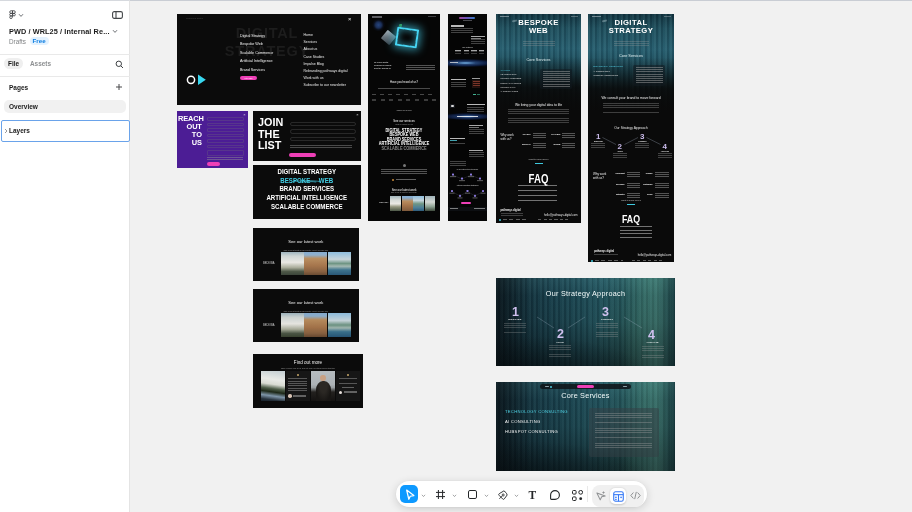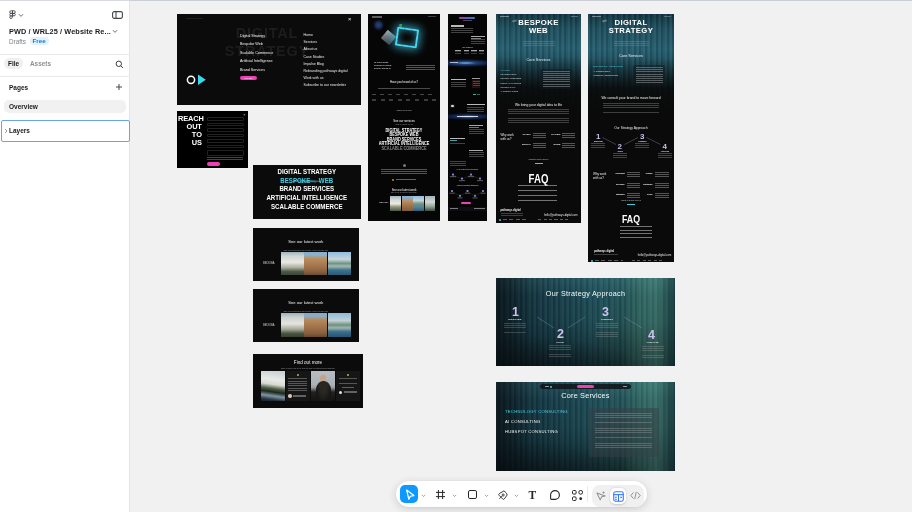--- a/index.html
+++ b/index.html
@@ -49,36 +49,47 @@
     <div class="abs" style="left:46px;top:9.5px;width:88px;text-align:center;color:#1d1d1d;font-weight:700;font-size:14.5px;letter-spacing:0.8px;line-height:18px;">DIGITAL<br>STRATEGY</div>
     <div class="abs" style="left:63px;top:17.5px;color:#f4f4f4;font-size:3.7px;line-height:8.65px;">Digital Strategy<br>Bespoke Web<br>Scalable Commerce<br>Artificial Intelligence<br>Brand Services</div>
     <div class="abs" style="left:63px;top:61.5px;width:17px;height:4.6px;border-radius:2.5px;background:#ee3fb7;color:#fff;font-size:2px;text-align:center;line-height:4.8px;">Let's Talk</div>
     <div class="abs" style="left:126.5px;top:18px;color:#ececec;font-size:3.5px;line-height:7.2px;">Home<br>Services<br>About us<br>Case Studies<br>Impulse Blog<br>Rebranding pathways digital<br>Work with us<br>Subscribe to our newsletter</div>
     <svg class="abs" style="left:9px;top:58.5px" width="21" height="13" viewBox="0 0 21 13">
         <circle cx="5" cy="6.8" r="3.6" fill="none" stroke="#fff" stroke-width="1.5"></circle>
         <path d="M12 1.5 L19.8 6.8 L12 12.1 Z" fill="#38d8f0"></path>
       </svg>
   </div>
 
-  <div class="card" style="left:177px;top:111px;width:70.5px;height:56.5px;background:#000000;">
+  <div class="card" style="left:177px;top:111px;width:70.5px;height:56.5px;background:#4c1d95;">
     <div class="abs" style="right:2px;top:0.5px;color:#ddd;font-size:4px;">×</div>
     <div class="abs" style="left:1px;top:4.2px;width:23.8px;text-align:right;color:#fff;font-weight:700;font-size:7.4px;line-height:7.9px;letter-spacing:-0.1px;">REACH<br>OUT<br>TO<br>US</div>
     <div class="abs" style="left:30px;top:6.2px;width:36.8px;">
       <div style="height:3.7px;border:0.6px solid rgba(120,120,120,0.28);border-radius:1px;margin-bottom:1.8px;"></div>
       <div style="height:3.7px;border:0.6px solid rgba(120,120,120,0.28);border-radius:1px;margin-bottom:1.8px;"></div>
       <div style="height:3.7px;border:0.6px solid rgba(120,120,120,0.28);border-radius:1px;margin-bottom:1.8px;"></div>
       <div style="height:3.7px;border:0.6px solid rgba(120,120,120,0.28);border-radius:1px;margin-bottom:1.8px;"></div>
       <div style="height:3.7px;border:0.6px solid rgba(120,120,120,0.28);border-radius:1px;margin-bottom:1.8px;"></div>
       <div style="height:3.7px;border:0.6px solid rgba(120,120,120,0.28);border-radius:1px;margin-bottom:1.8px;"></div>
       <div style="height:6px;border:0.6px solid rgba(120,120,120,0.28);border-radius:1px;"></div>
     </div>
     <div class="abs" style="left:30px;top:45.5px;width:36px;height:3.5px;background:repeating-linear-gradient(180deg, rgba(150,150,150,0.45) 0 0.8px, transparent 0.8px 1.9px);"></div>
     <div class="abs" style="left:30px;top:51px;width:12.5px;height:3.5px;border-radius:2px;background:#ee3fb7;"></div>
   </div>
 
+  <div class="card" style="left:253px;top:111px;width:107.5px;height:49.5px;background:#0b0b0b;">
+    <div class="abs" style="right:2px;top:0.5px;color:#ddd;font-size:4px;">×</div>
+    <div class="abs" style="left:5px;top:6px;color:#fff;font-weight:700;font-size:10.8px;line-height:11.6px;">JOIN<br>THE<br>LIST</div>
+    <div class="abs" style="left:36.5px;top:10.5px;width:66px;">
+      <div style="height:4.8px;border:0.6px solid rgba(120,120,120,0.28);border-radius:2.4px;margin-bottom:2.8px;"></div>
+      <div style="height:4.8px;border:0.6px solid rgba(120,120,120,0.28);border-radius:2.4px;margin-bottom:2.8px;"></div>
+      <div style="height:4.8px;border:0.6px solid rgba(120,120,120,0.28);border-radius:2.4px;"></div>
+    </div>
+    <div class="abs" style="left:36.5px;top:33.8px;width:62px;height:4px;background:repeating-linear-gradient(180deg, rgba(150,150,150,0.45) 0 0.8px, transparent 0.8px 2px);"></div>
+    <div class="abs" style="left:36px;top:42.3px;width:27px;height:3.8px;border-radius:2px;background:#ee3fb7;"></div>
+  </div>
 
   <div class="card" style="left:253px;top:164.5px;width:107.5px;height:54px;background:#0b0b0b;">
     <div class="abs" style="left:0;top:3.8px;width:107.5px;text-align:center;color:#fff;font-weight:700;font-size:7.3px;line-height:8.6px;transform:scaleX(0.84);transform-origin:center;">
       <div>DIGITAL STRATEGY</div>
       <div style="color:#43cfe5;position:relative;">BESPOKE&nbsp;&nbsp;&nbsp;&nbsp;&nbsp;WEB<svg class="abs" style="left:37px;top:3.5px" width="33" height="3" viewBox="0 0 33 3">
             <path d="M0 1.8 C8 0.4 24 0.4 33 1.6 M10 2.4 C16 1.4 24 1.4 28 2.1" stroke="#43cfe5" stroke-width="0.7" fill="none"></path>
           </svg></div>
       <div>BRAND SERVICES</div>
       <div>ARTIFICIAL INTELLIGENCE</div>
       <div>SCALABLE COMMERCE</div>
@@ -403,21 +414,21 @@
         <path d="M7 11.9 H4 a2.6 2.6 0 1 0 2.6 2.6 Z"></path>
       </g>
     </svg>
     <svg class="abs" style="left:17.5px;top:12px" width="6" height="5" viewBox="0 0 6 5">
       <path d="M1 1.2 L3 3.4 L5 1.2" fill="none" stroke="#6e7175" stroke-width="1"></path>
     </svg>
     <svg class="abs" style="left:111.5px;top:9.5px" width="11" height="8" viewBox="0 0 11 8">
       <rect x="0.6" y="0.6" width="9.8" height="6.8" rx="1.6" fill="none" stroke="#44474a" stroke-width="1.1"></rect>
       <line x1="4" y1="0.6" x2="4" y2="7.4" stroke="#44474a" stroke-width="1.1"></line>
     </svg>
-    <div class="sb-txt" style="left:9px;top:25.8px;font-size:7.3px;font-weight:700;letter-spacing:0.1px;">PWD / WRL25 / Website Re...</div>
+    <div class="sb-txt" style="left:9px;top:25.8px;font-size:7.3px;font-weight:700;letter-spacing:0.1px;">PWD / WRL25 / Internal Re...</div>
     <svg class="abs" style="left:112px;top:27.5px" width="6" height="5" viewBox="0 0 6 5">
       <path d="M1 1.2 L3 3.4 L5 1.2" fill="none" stroke="#6e7175" stroke-width="1"></path>
     </svg>
     <div class="sb-txt" style="left:9px;top:36.8px;font-size:6.3px;color:#7f8183;">Drafts</div>
     <div class="abs" style="left:29.5px;top:35.5px;height:8.5px;padding:0 3px;border-radius:4.5px;background:#e3f2ff;color:#0d7de0;font-size:6.2px;font-weight:700;line-height:8.5px;">Free</div>
     <div class="divider" style="top:52.6px"></div>
     <div class="abs" style="left:4px;top:56.6px;width:19px;height:11px;border-radius:5.5px;background:#efefef;color:#161616;font-size:6.4px;font-weight:700;text-align:center;line-height:11px;">File</div>
     <div class="sb-txt" style="left:30px;top:59px;font-size:6.4px;font-weight:600;color:#8d8f91;">Assets</div>
     <svg class="abs" style="left:114.5px;top:59px" width="9" height="9" viewBox="0 0 9 9">
       <circle cx="3.8" cy="3.8" r="2.7" fill="none" stroke="#3c3f42" stroke-width="1"></circle>

